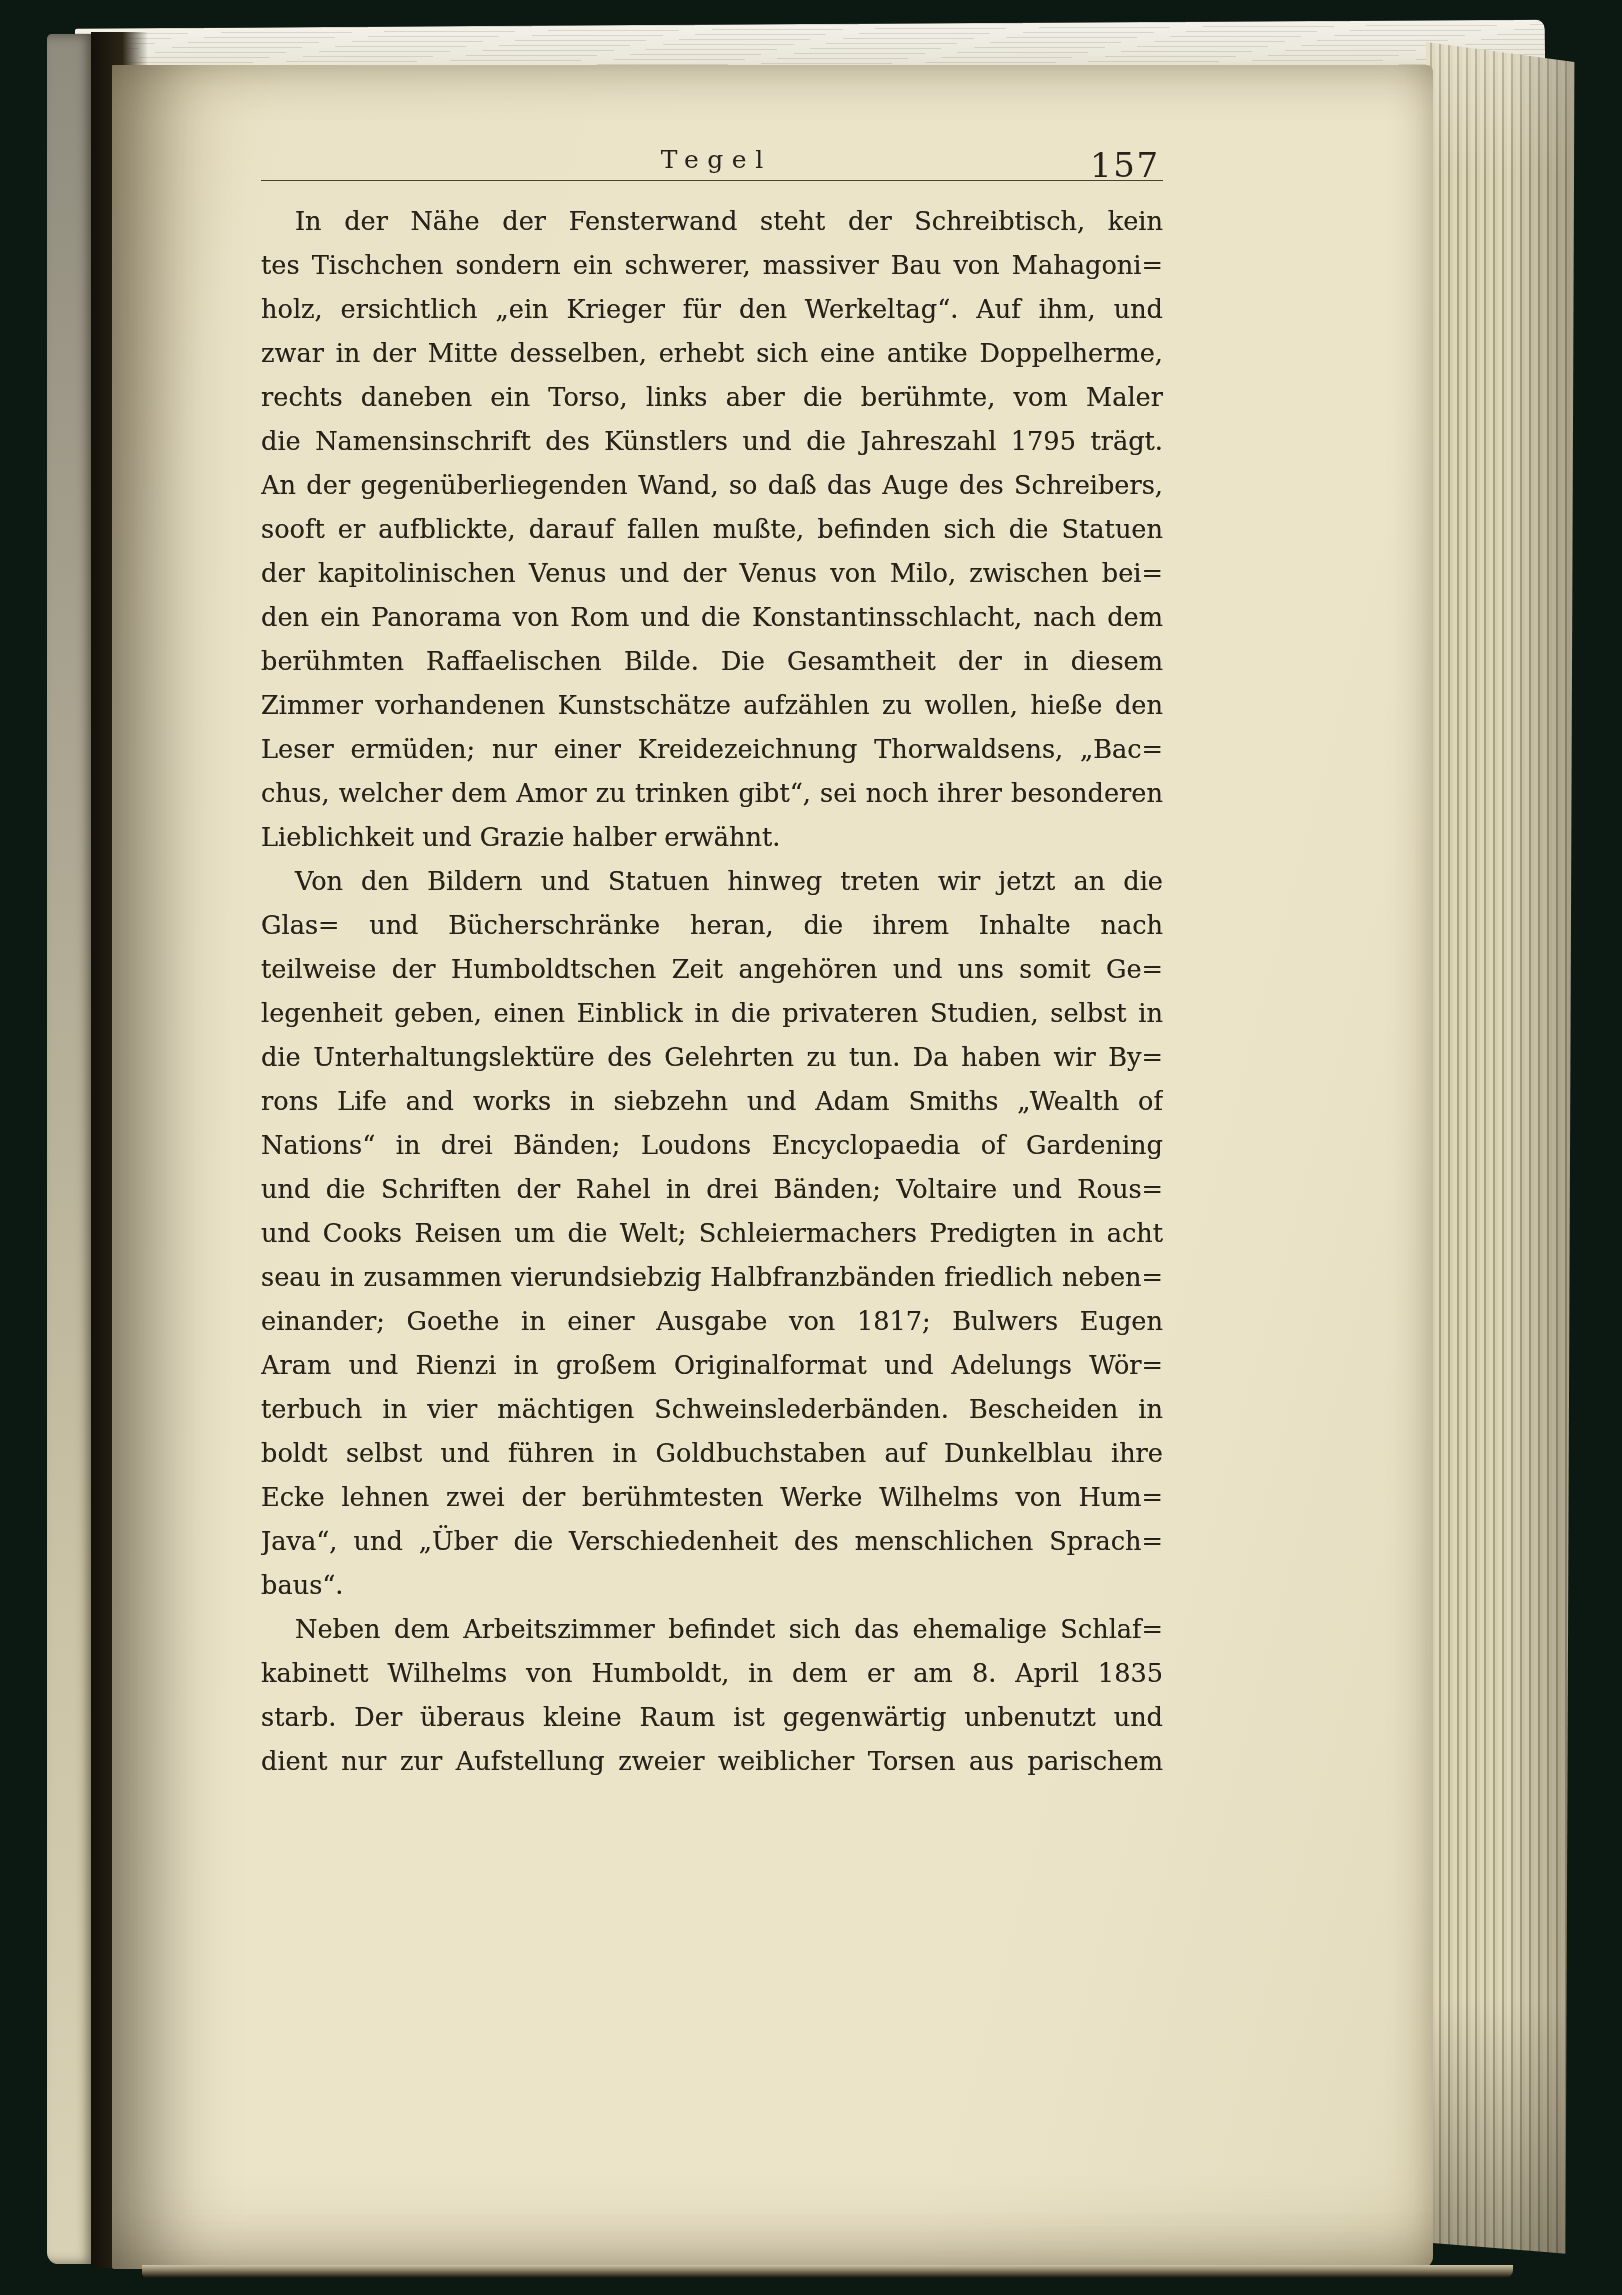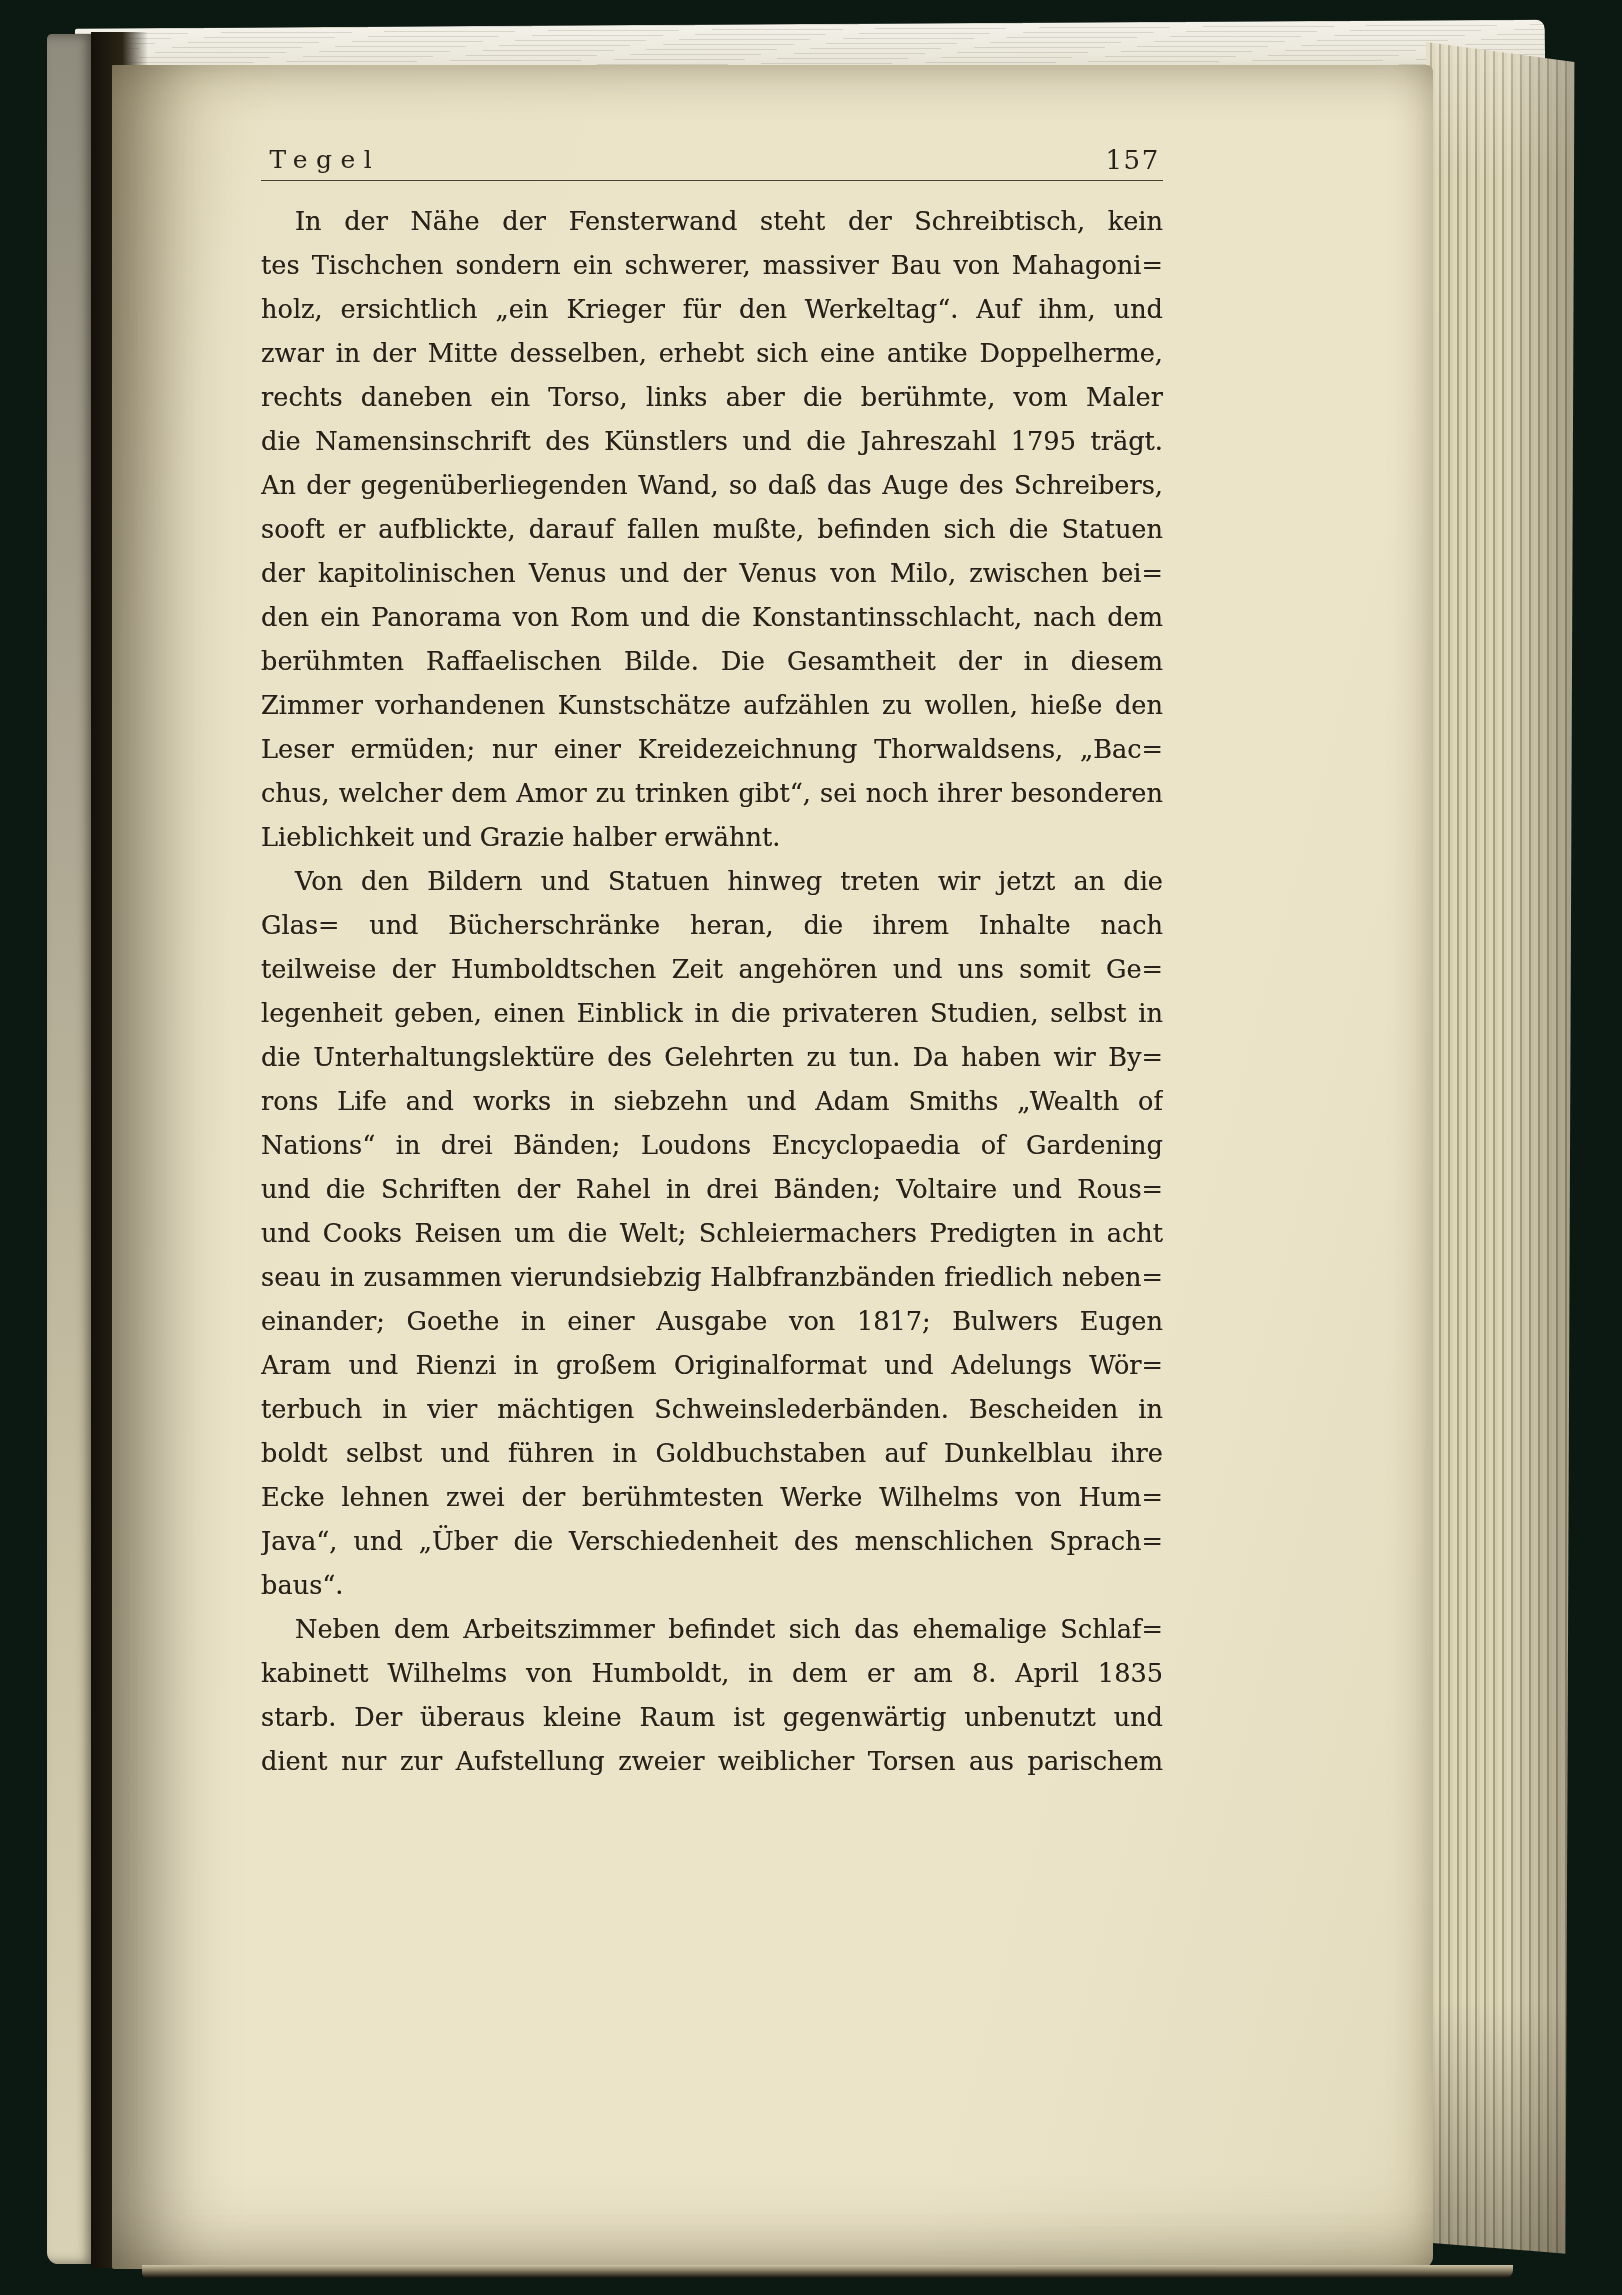--- a/index.html
+++ b/index.html
@@ -59,27 +59,27 @@
   .text-block {
     position: absolute; left: 261px; top: 143px; width: 902px;
     color: #28211a;
   }
   .page-header {
     position: relative; height: 37px;
     border-bottom: 1.6px solid rgba(45,36,22,0.85);
   }
   .header-title {
     position: absolute; left: 0; right: 0; top: 1.6px;
-    text-align: left;
+    text-align: center;
     font-size: 25px; letter-spacing: 0.34em;
     text-indent: 0.34em;
   }
   .header-page-number {
     position: absolute; right: 3.2px; top: 1.6px;
-    font-size: 26px; letter-spacing: 1.6px;
+    font-size: 34px; letter-spacing: 1.6px;
   }
   .body-text {
     margin-top: 18px;
     font-size: 25.6px;
     text-shadow: 0 0 0.4px rgba(40,30,18,0.55);
   }
   .paragraph { margin: 0; }
   .line {
     height: 44px; line-height: 44px;
     white-space: normal;

